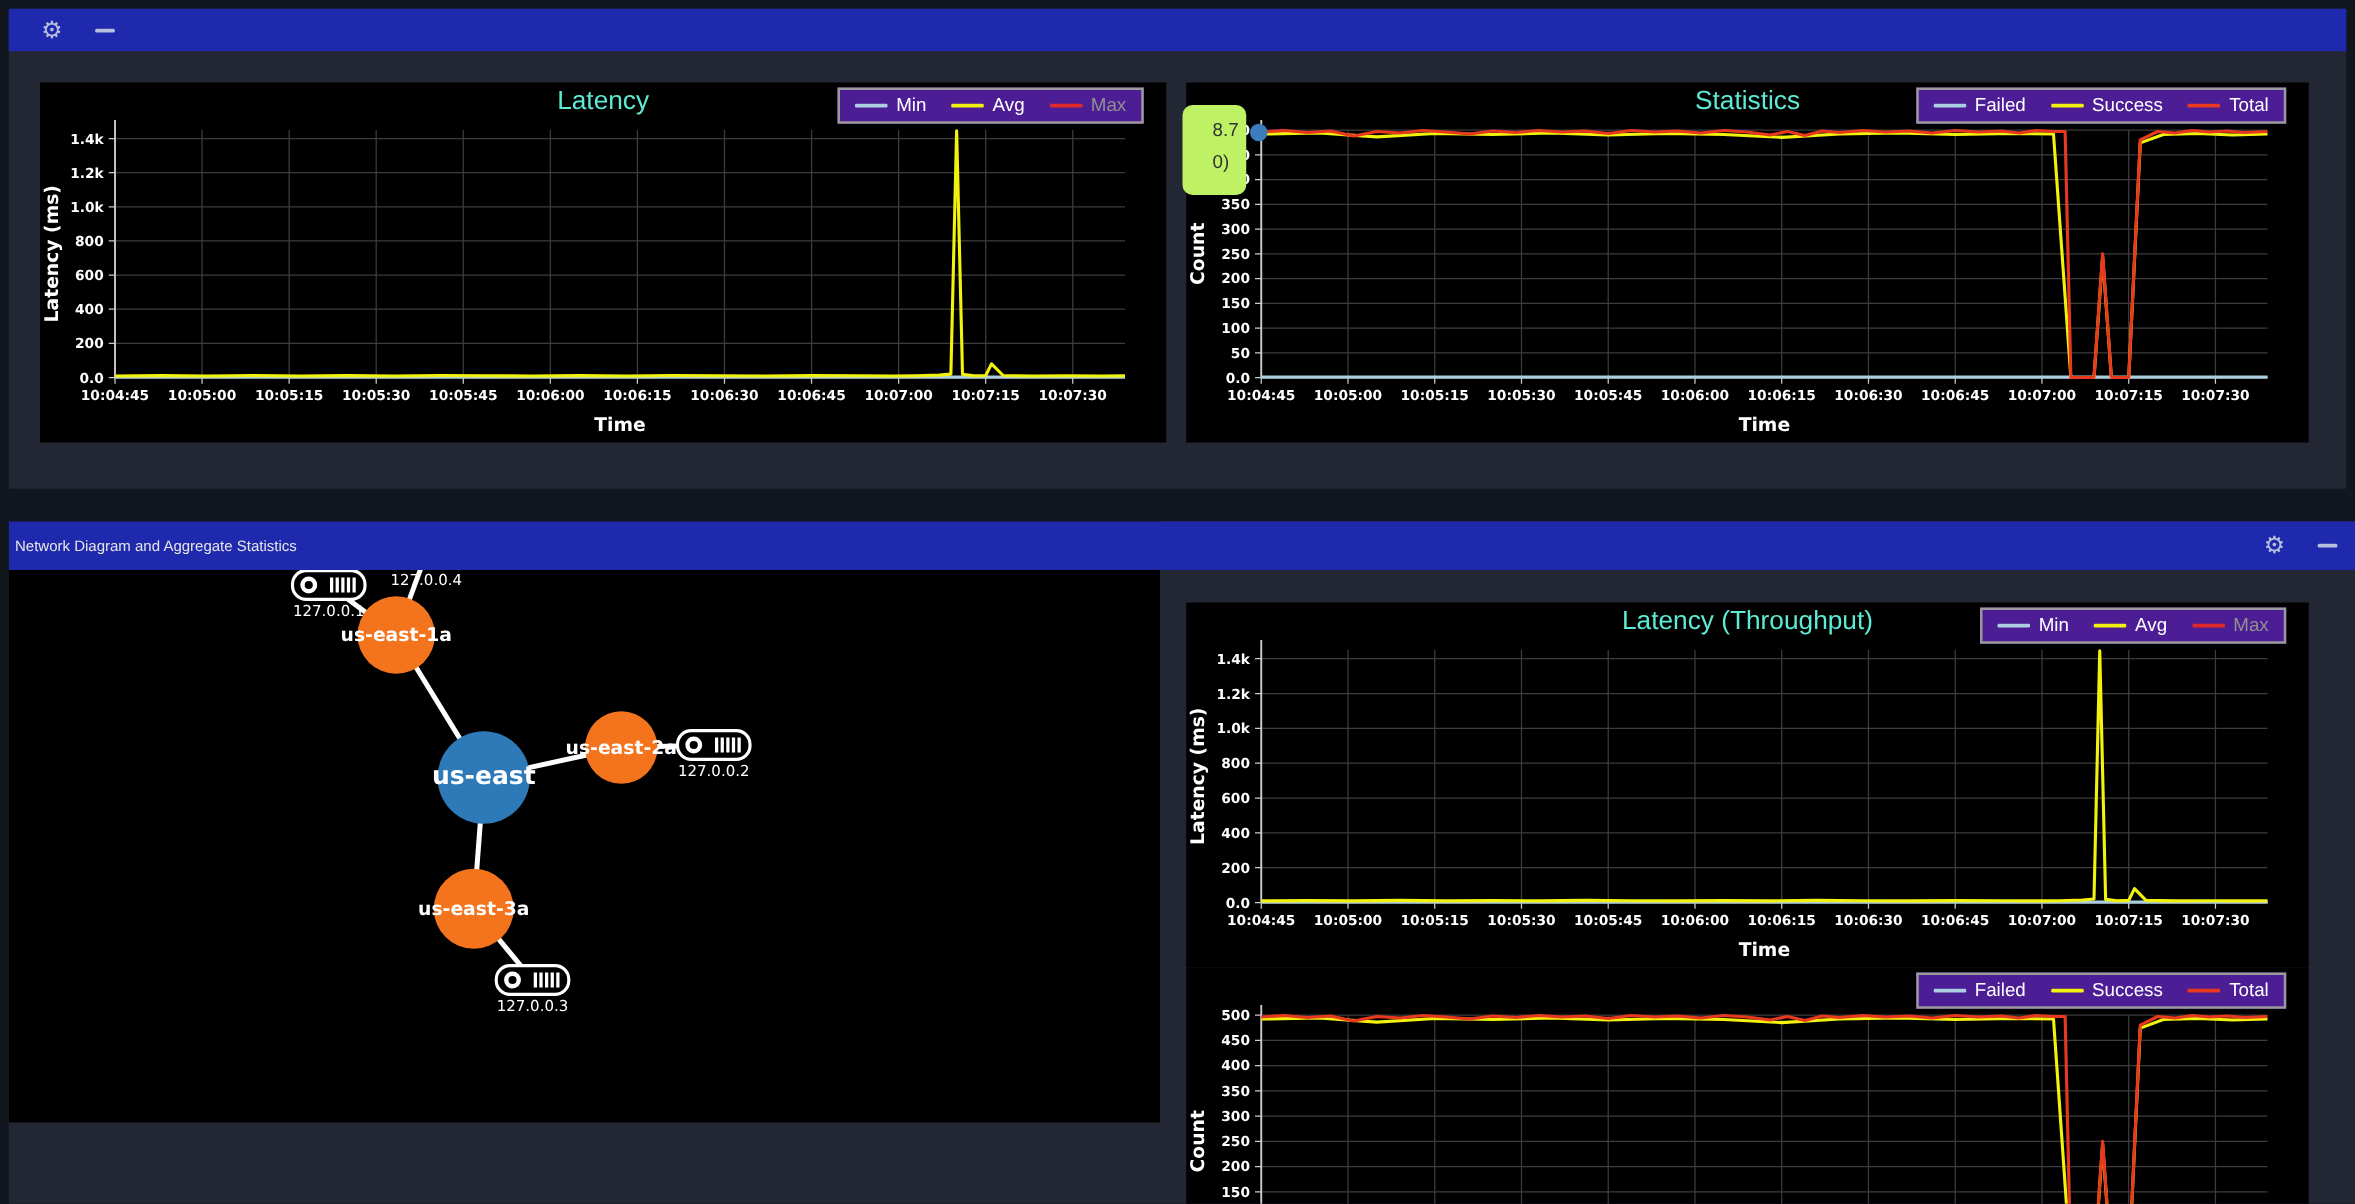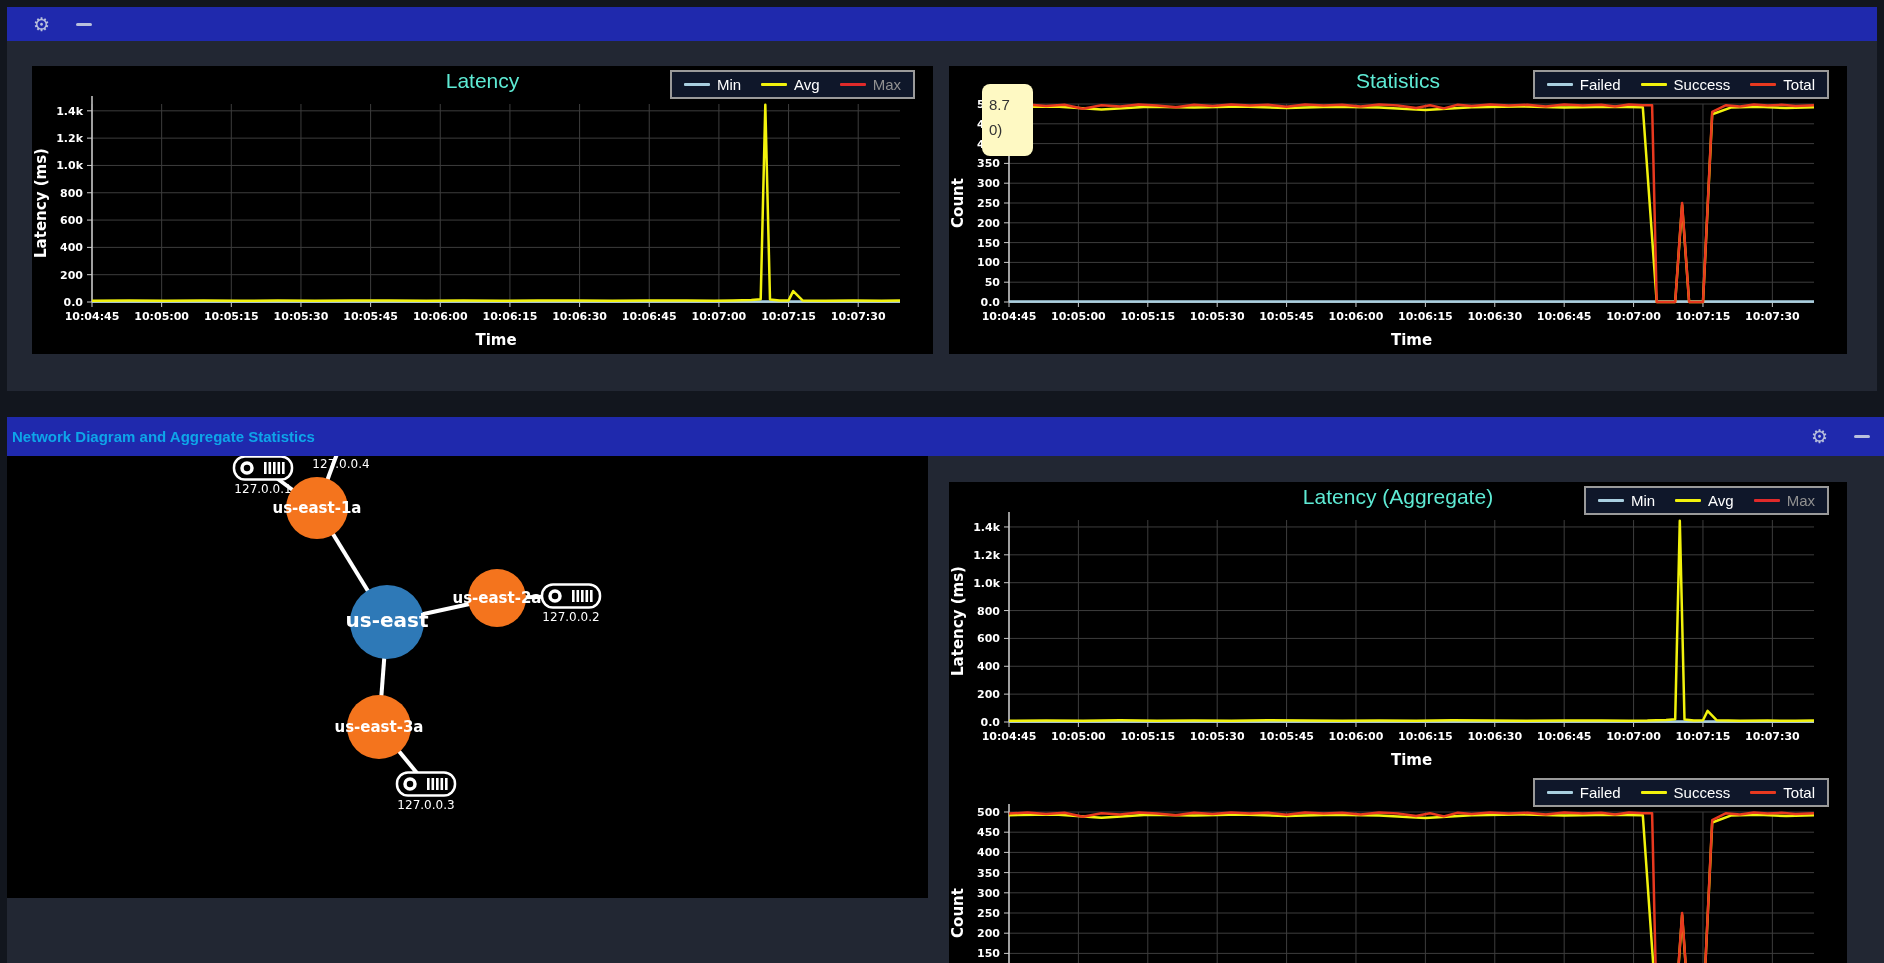--- a/index.html
+++ b/index.html
@@ -3,40 +3,40 @@
 <meta charset="utf-8">
 <style>
   html,body{margin:0;padding:0;width:1884px;height:963px;overflow:hidden;background:#12161e;
     font-family:"Liberation Sans",sans-serif;}
   .panel{position:absolute;background:#222733;}
   #metrics-panel{left:7px;top:7px;width:1870px;height:384px;}
   #network-panel{left:7px;top:417px;width:1877px;height:546px;overflow:hidden;}
   .panel-header{position:absolute;left:0;top:0;width:100%;background:#1f29ad;display:flex;align-items:center;}
   #metrics-header{height:34px;padding-left:26px;gap:26px;box-sizing:border-box;}
   #network-header{height:39px;padding:0 14px 0 5px;box-sizing:border-box;}
-  .hdr-title{color:#0ea5e9;font-size:15px;font-weight:bold;flex:0 0 auto;}
+  .hdr-title{color:#e5e5e5;font-size:12px;font-weight:normal;flex:0 0 auto;}
   .hdr-spacer{flex:1;}
   .gear{color:#b9c0dd;font-size:19px;line-height:1;cursor:pointer;}
   .minus{width:16px;height:3px;background:#b9c0dd;border-radius:2px;cursor:pointer;}
   #network-header .gear{margin-right:26px;}
   .chart-card{position:absolute;background:#000;}
   #latency-card{left:25px;top:59px;width:901px;height:288px;}
   #throughput-card{left:942px;top:59px;width:898px;height:288px;}
   #diagram-card{left:5px;top:65px;width:921px;height:481px;background:#000;}
   #latency-agg-card{left:942px;top:65px;width:898px;height:292px;}
   #throughput-agg-card{left:942px;top:357px;width:898px;height:292px;}
   .chart-title{position:absolute;top:3px;left:0;width:100%;text-align:center;color:#5eead4;font-size:21px;z-index:2;}
-  .legend{position:absolute;top:4px;right:18px;background:#0f172a;border:2px solid #9a9a9a;
+  .legend{position:absolute;top:4px;right:18px;background:#4c1d95;border:2px solid #9a9a9a;
     display:flex;align-items:center;padding:1px 12px;gap:20px;height:23px;z-index:3;}
   .leg-item{display:flex;align-items:center;gap:7px;font-size:15px;cursor:pointer;}
   .leg-swatch{width:26px;height:3px;display:inline-block;border-radius:1px;}
   .chart-canvas{position:absolute;left:0;top:0;width:100%;height:100%;}
   svg text{font-family:"DejaVu Sans","Liberation Sans",sans-serif;}
-  .tooltip{position:absolute;left:-3px;top:18px;width:51px;height:72px;background:#fef9c3;border-radius:8px;
-    color:#333;font-size:15px;padding:8px 0 0 7px;line-height:25px;box-sizing:border-box;z-index:5;margin-left:36px;}
+  .tooltip{position:absolute;left:-3px;top:18px;width:51px;height:72px;background:#bef264;border-radius:8px;
+    color:#333;font-size:15px;padding:8px 0 0 24px;line-height:25px;box-sizing:border-box;z-index:5;}
   .marker{position:absolute;left:51px;top:33px;width:14px;height:14px;border-radius:50%;background:#3c7dbf;z-index:4;}
 </style>
 </head>
 <body>
 
 <div class="panel" id="metrics-panel">
   <div class="panel-header" id="metrics-header">
     <span class="gear">⚙</span>
     <span class="minus"></span>
   </div>
@@ -297,21 +297,21 @@
           <circle cx="490" cy="181" r="29" fill="#f4741d"></circle>
           <text x="490" y="186" fill="#ffffff" font-size="15" font-weight="bold" text-anchor="middle">us-east-2a</text>
         </g>
         <g>
           <circle cx="372" cy="310" r="32" fill="#f4741d"></circle>
           <text x="372" y="315" fill="#ffffff" font-size="15" font-weight="bold" text-anchor="middle">us-east-3a</text>
         </g>
       </svg></div>
 
   <div class="chart-card" id="latency-agg-card">
-    <div class="chart-title">Latency (Aggregate)</div>
+    <div class="chart-title">Latency (Throughput)</div>
     <div class="legend">
         <span class="leg-item">
           <span class="leg-swatch" style="background: rgb(169, 207, 224);"></span>
           <span style="color: rgb(255, 255, 255);">Min</span>
         </span>
         <span class="leg-item">
           <span class="leg-swatch" style="background: rgb(242, 242, 12);"></span>
           <span style="color: rgb(255, 255, 255);">Avg</span>
         </span>
         <span class="leg-item">

